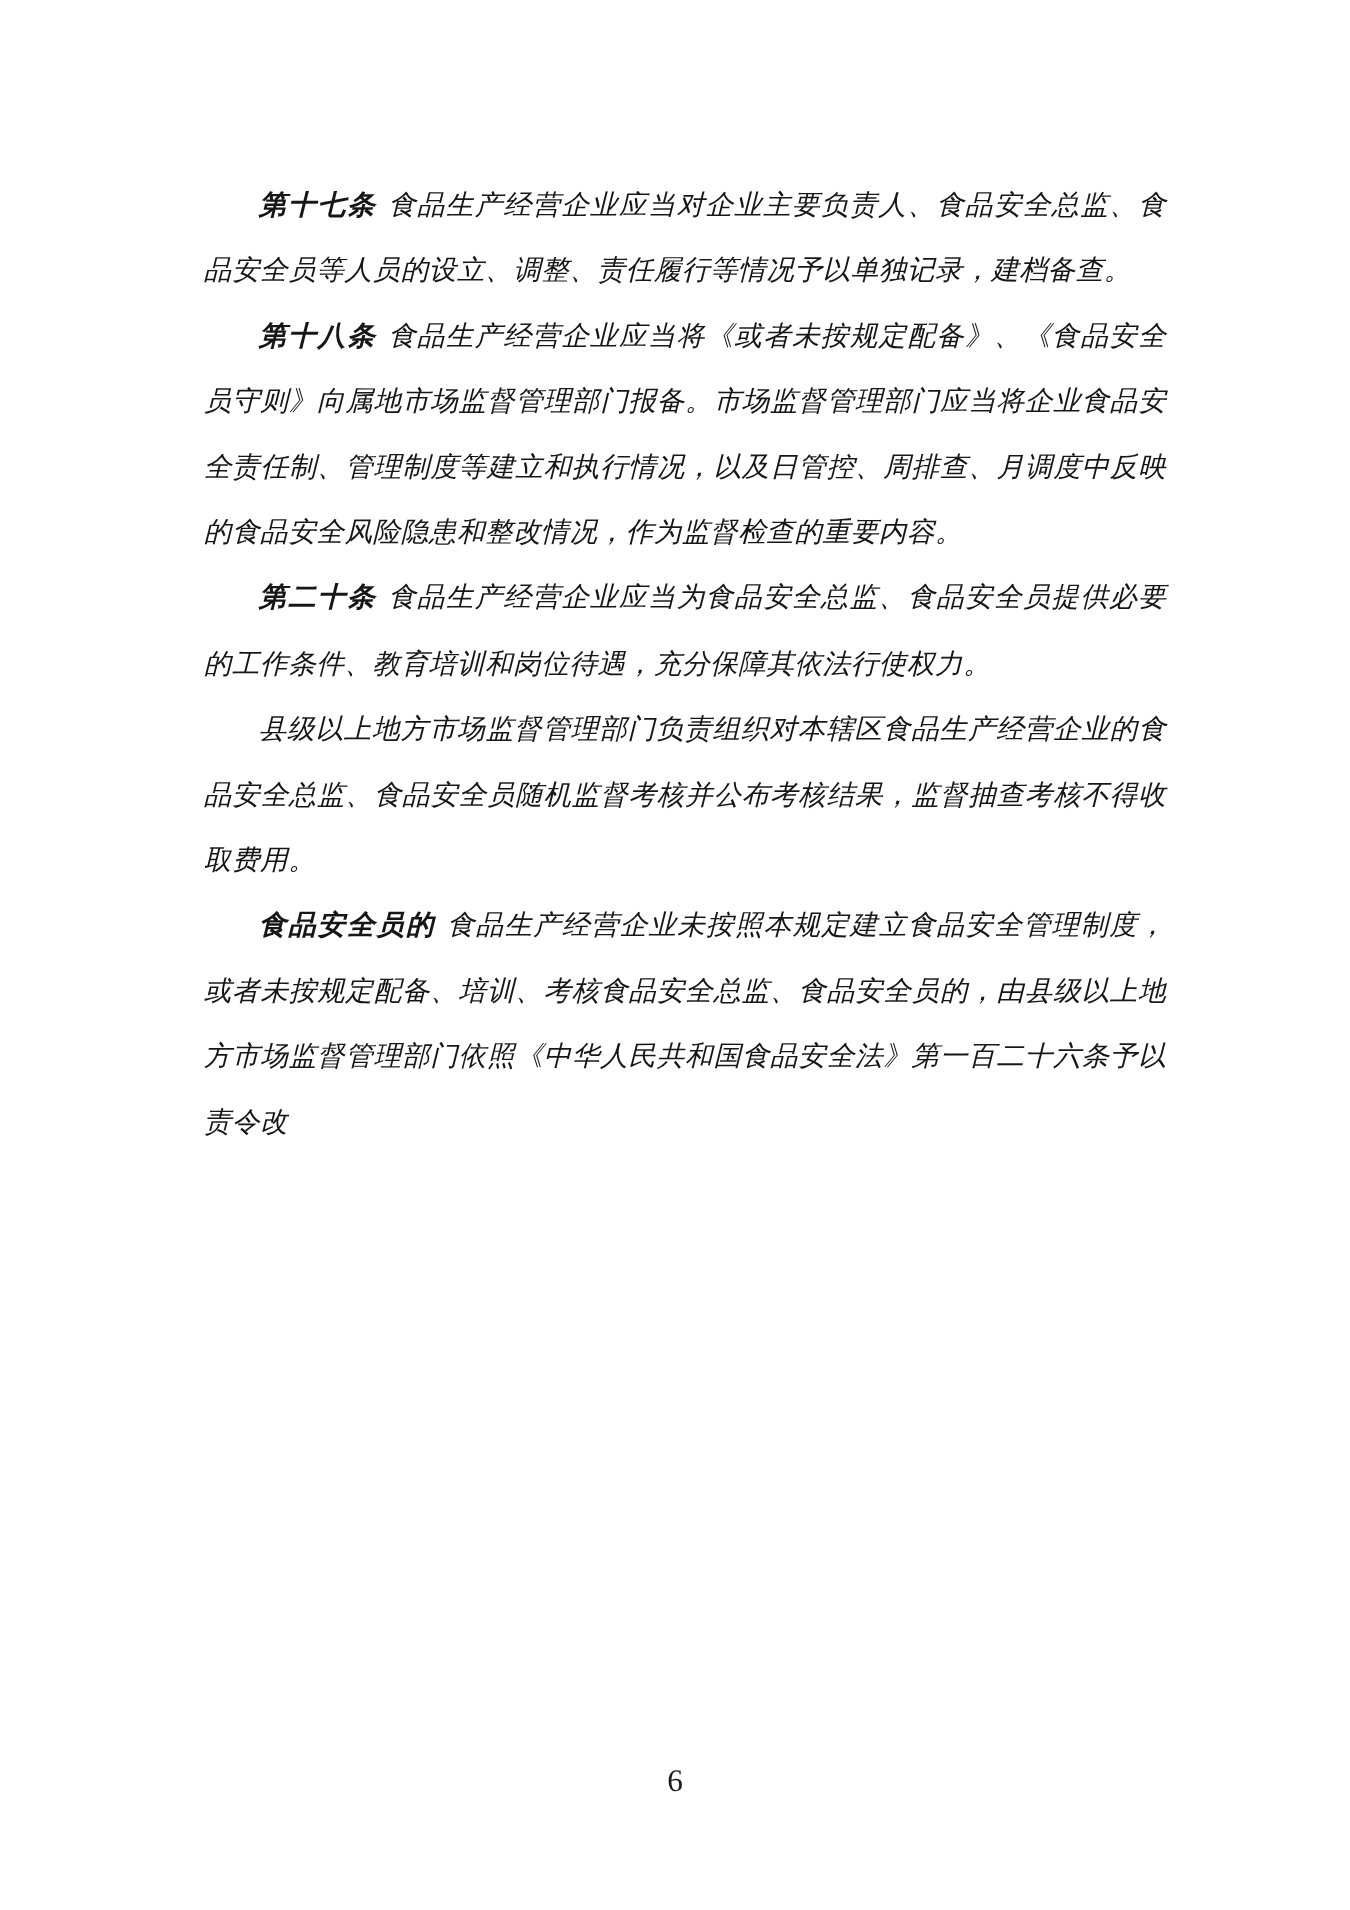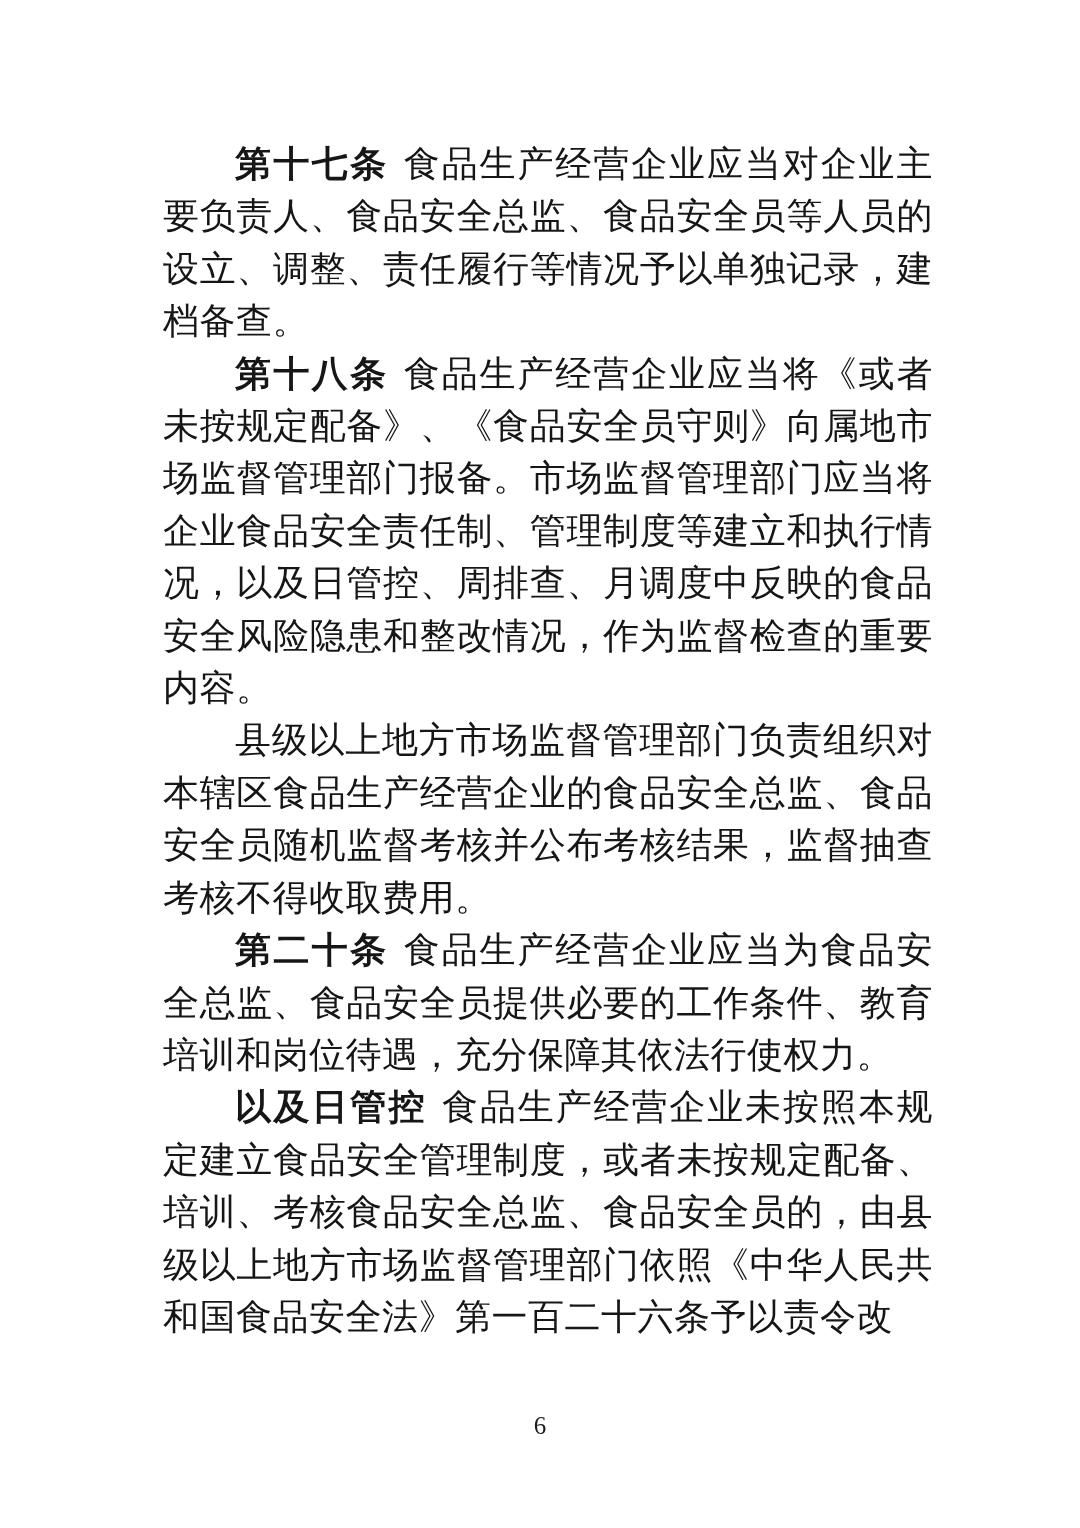--- a/index.html
+++ b/index.html
@@ -16,25 +16,26 @@
     background: #ffffff;
     color: #161616;
     font-family: "Liberation Serif", "DejaVu Serif", serif;
     overflow: hidden;
   }
   .textblock {
     position: absolute;
     left: 163px;
     top: 138px;
     width: 770px;
-    font-size: 36px;
+    font-size: 22px;
     line-height: 52.4px;
     letter-spacing: 0.5px;
     text-align: justify;
     text-justify: inter-character;
+    font-style: italic;
   }
   .para {
     margin: 0;
     text-indent: 2em;
   }
   .term {
     font-weight: 700;
     font-family: "Liberation Sans", "DejaVu Sans", sans-serif;
     letter-spacing: 1px;
   }
@@ -57,23 +58,23 @@
 
 <div class="page">
   <div class="textblock">
     <p class="para">
       <span class="term">第十七条</span><span>食品生产经营企业应当对企业主要负责人、食品安全总监、食品安全员等人员的设立、调整、责任履行等情况予以单独记录，建档备查。</span>
     </p>
     <p class="para">
       <span class="term">第十八条</span><span>食品生产经营企业应当将《或者未按规定配备》、《食品安全员守则》向属地市场监督管理部门报备。市场监督管理部门应当将企业食品安全责任制、管理制度等建立和执行情况，以及日管控、周排查、月调度中反映的食品安全风险隐患和整改情况，作为监督检查的重要内容。</span>
     </p>
     <p class="para">
+      <span class="term">第二十条</span><span>食品生产经营企业应当为食品安全总监、食品安全员提供必要的工作条件、教育培训和岗位待遇，充分保障其依法行使权力。</span>
+    </p>
+    <p class="para">
       <span class="term"></span><span>县级以上地方市场监督管理部门负责组织对本辖区食品生产经营企业的食品安全总监、食品安全员随机监督考核并公布考核结果，监督抽查考核不得收取费用。</span>
     </p>
     <p class="para">
-      <span class="term">第二十条</span><span>食品生产经营企业应当为食品安全总监、食品安全员提供必要的工作条件、教育培训和岗位待遇，充分保障其依法行使权力。</span>
-    </p>
-    <p class="para">
-      <span class="term">以及日管控</span><span>食品生产经营企业未按照本规定建立食品安全管理制度，或者未按规定配备、培训、考核食品安全总监、食品安全员的，由县级以上地方市场监督管理部门依照《中华人民共和国食品安全法》第一百二十六条予以责令改</span>
+      <span class="term">食品安全员的</span><span>食品生产经营企业未按照本规定建立食品安全管理制度，或者未按规定配备、培训、考核食品安全总监、食品安全员的，由县级以上地方市场监督管理部门依照《中华人民共和国食品安全法》第一百二十六条予以责令改</span>
     </p>
   </div>
   <div class="page-number">6</div>
 </div>
 
 </body></html>

